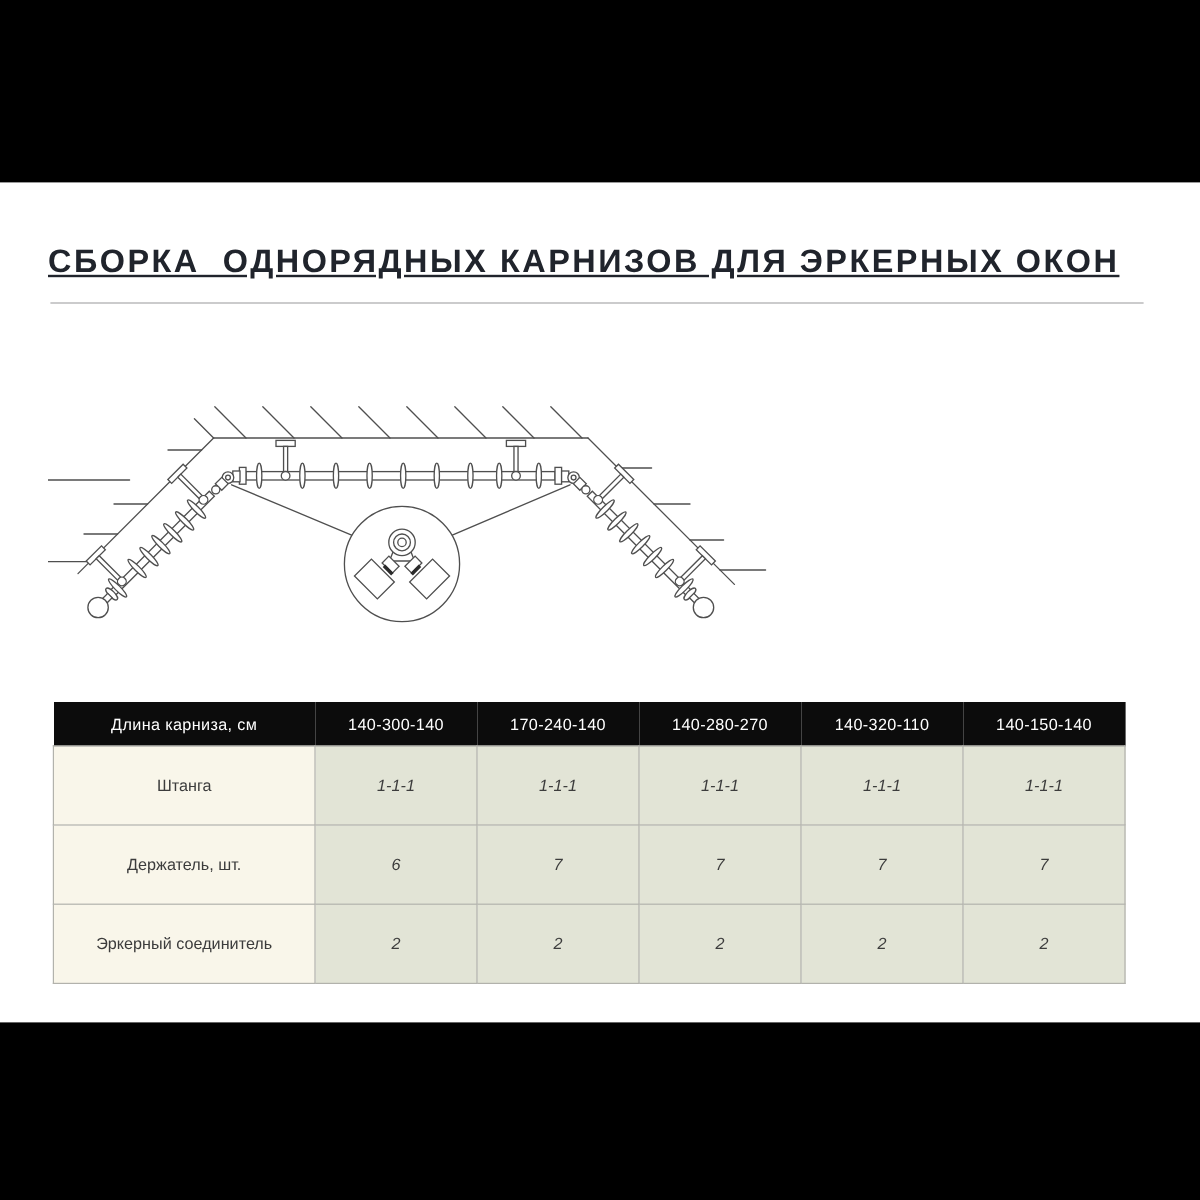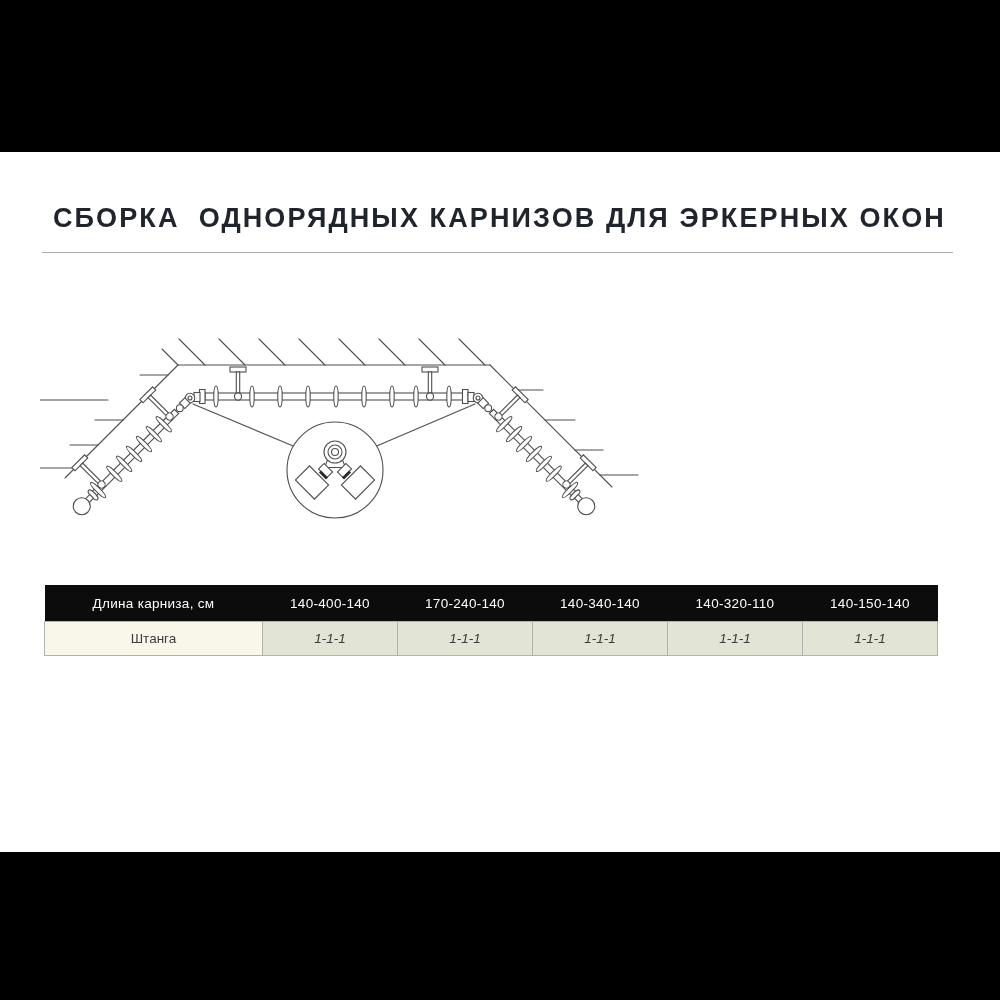--- a/index.html
+++ b/index.html
@@ -1,34 +1,34 @@
 <!DOCTYPE html>
 <html style="--letterbox: #000000; --title-color: #20242c; --divider: #a9aaab; --line: #4f4f4f; --header-bg: #0c0c0c; --header-text: #ffffff; --label-bg: #f9f6ea; --value-bg: #e2e4d6; --border: #b2b2ac; --cell-text: #3c3c3c;"><head>
 <meta charset="utf-8">
 <style>
   html,body{margin:0;padding:0;background:#444;}
   .stage{position:relative;width:1000px;height:1000px;background:#fff;overflow:hidden;
          font-family:"Liberation Sans",sans-serif;margin:0 auto;}
   .bar{position:absolute;left:0;width:1000px;background:var(--letterbox,#000);}
   .bar.top{top:0;height:152px;}
   .bar.bottom{top:852px;height:148px;}
-  .title{position:absolute;left:53px;top:203px;margin:0;font-size:27px;font-weight:700;
-         letter-spacing:2.1px;color:var(--title-color,#20242c);white-space:pre;}
+  .title{position:absolute;left:40px;top:203px;margin:0;font-size:27px;font-weight:700;
+         letter-spacing:2.1px;color:var(--title-color,#20242c);white-space:pre;text-decoration:underline;}
   .title-rule{position:absolute;left:42px;top:252px;width:911px;height:1px;
          background:var(--divider,#a9aaab);}
   .diagram{position:absolute;left:40px;top:330px;}
   .ln{stroke:var(--line,#4f4f4f);stroke-width:1.1;fill:none;stroke-linecap:round;}
   .sh{fill:#ffffff;stroke:var(--line,#4f4f4f);stroke-width:1.1;}
   .thick{stroke:#2b2b2b;stroke-width:3;fill:none;}
   .spec{position:absolute;left:44px;top:585px;width:894px;border-collapse:collapse;
         table-layout:fixed;font-size:13.5px;}
   .spec thead th{background:var(--header-bg,#0c0c0c);color:var(--header-text,#fff);
         font-weight:500;height:34px;border:none;letter-spacing:.3px;}
   .spec tbody th,.spec tbody td{border:1px solid var(--border,#b2b2ac);height:33px;
-        font-weight:400;color:var(--cell-text,#3c3c3c);text-align:center;padding:0;}
+        font-weight:400;color:var(--cell-text,#3c3c3c);text-align:center;padding:16px;}
   .spec tbody th{background:var(--label-bg,#f9f6ea);}
   .spec tbody td{background:var(--value-bg,#e2e4d6);font-style:italic;}
 </style>
 </head>
 <body>
 
 <div class="stage">
   <div class="bar top"></div>
   <div class="bar bottom"></div>
 
@@ -179,31 +179,47 @@
       <col style="width:218px">
         <col>
         <col>
         <col>
         <col>
         <col>
     </colgroup>
     <thead>
       <tr>
           <th>Длина карниза, см</th>
-          <th>140-400-140</th>
+          <th>140-300-140</th>
           <th>170-240-140</th>
-          <th>140-340-140</th>
+          <th>140-280-270</th>
           <th>140-320-110</th>
           <th>140-150-140</th>
         </tr>
     </thead>
     <tbody>
         <tr>
           <th>Штанга</th>
           <td>1-1-1</td>
           <td>1-1-1</td>
           <td>1-1-1</td>
           <td>1-1-1</td>
           <td>1-1-1</td>
         </tr>
+        <tr>
+          <th>Держатель, шт.</th>
+          <td>6</td>
+          <td>7</td>
+          <td>7</td>
+          <td>7</td>
+          <td>7</td>
+        </tr>
+        <tr>
+          <th>Эркерный соединитель</th>
+          <td>2</td>
+          <td>2</td>
+          <td>2</td>
+          <td>2</td>
+          <td>2</td>
+        </tr>
       </tbody>
   </table>
 </div>
 
 </body></html>

